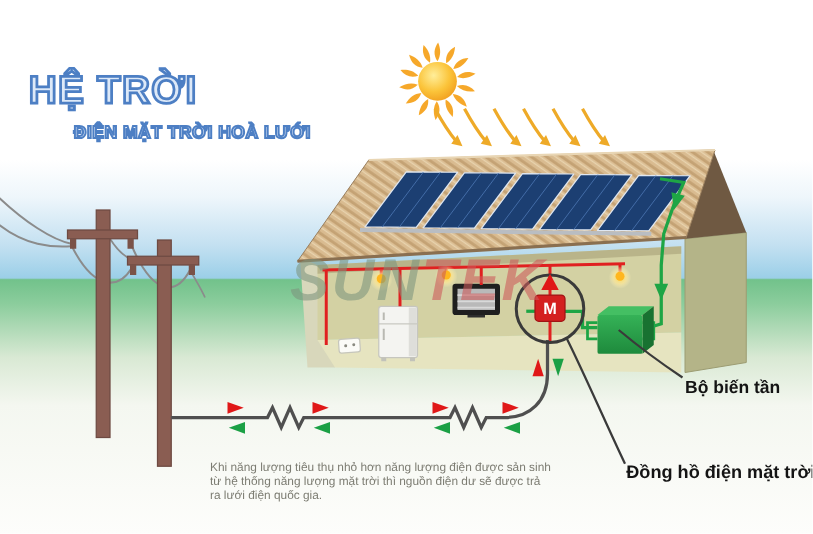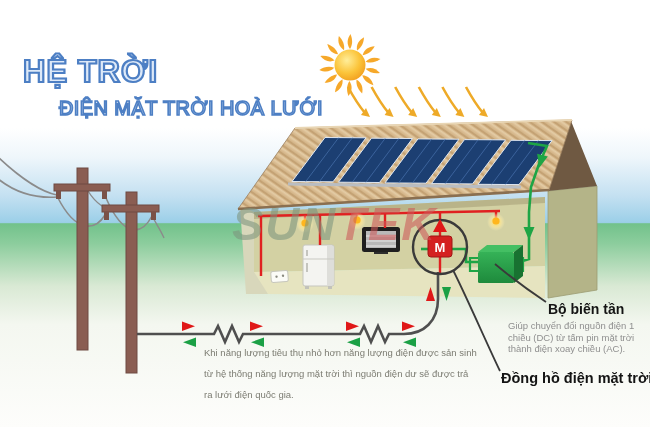--- a/index.html
+++ b/index.html
@@ -13,37 +13,37 @@
       #d9e9d4 67%, #f4f7f0 76%, #fdfdfb 100%);
   }
   .stage svg{position:absolute;left:0;top:0;}
   .abs{position:absolute;}
   .title1{
     left:23px;top:54px;font-size:31px;font-weight:800;letter-spacing:1px;
     color:#dde9f8;-webkit-text-stroke:2.2px #4d7fc4;
     text-shadow:0 0 1px #4d7fc4;white-space:nowrap;
   }
   .title2{
-    left:23px;top:97px;font-size:20px;font-weight:400;letter-spacing:.4px;
+    left:23px;top:97px;font-size:14px;font-weight:700;letter-spacing:.4px;
     color:#e6eefb;-webkit-text-stroke:1.6px #4d7fc4;white-space:nowrap;padding-left:36px;
   }
   .watermark{left:232px;top:200px;opacity:.58;line-height:1;white-space:nowrap;font-style:italic;}
   .wm-line1{font-size:47px;font-weight:800;letter-spacing:2px;}
   .wm-sun{color:#7e957e;}
   .wm-tek{color:#cd5a5a;}
   .wm-line2{font-size:27px;font-weight:800;letter-spacing:2.5px;color:#90908a;margin-top:2px;}
   .wm-tm{font-size:11px;font-weight:700;color:#90908a;vertical-align:18px;letter-spacing:0;}
   .lbl-bold{font-size:14px;font-weight:800;color:#141414;white-space:nowrap;}
   .inverter-title{left:548px;top:301px;}
   .inverter-desc{
     left:508px;top:320px;width:138px;font-size:9.5px;line-height:11.5px;color:#8f8f8f;
   }
   .meter-title{left:501px;top:370px;font-size:14.5px;}
   .footnote{
-    left:168px;top:342px;width:274px;font-size:9.5px;line-height:21px;color:#7c7c72;margin-left:36px;
+    left:168px;top:369px;width:274px;font-size:9.5px;line-height:11px;color:#7c7c72;
   }
 </style>
 </head>
 <body>
 
 <div class="stage">
 
   <svg width="650" height="427" viewBox="0 0 650 427">
     <defs>
       <pattern id="roofStripes" width="7" height="7" patternUnits="userSpaceOnUse" patternTransform="rotate(-55)">
@@ -255,17 +255,16 @@
   </svg>
 
   <div class="abs title1">HỆ TRỜI</div>
   <div class="abs title2">ĐIỆN MẶT TRỜI HOÀ LƯỚI</div>
 
   <div class="abs watermark">
     <div class="wm-line1"><span class="wm-sun">SUN</span><span class="wm-tek">TEK</span></div>
   </div>
 
   <div class="abs lbl-bold inverter-title">Bộ biến tần</div>
-  <div class="abs inverter-desc">Giúp chuyển đổi nguồn điện 1 chiều (DC) từ tấm pin mặt trời thành điện xoay chiều (AC).</div>
   <div class="abs lbl-bold meter-title">Đồng hồ điện mặt trời</div>
   <div class="abs footnote">Khi năng lượng tiêu thụ nhỏ hơn năng lượng điện được sản sinh từ hệ thống năng lượng mặt trời thì nguồn điện dư sẽ được trả ra lưới điện quốc gia.</div>
 
 </div>
 
 </body></html>

